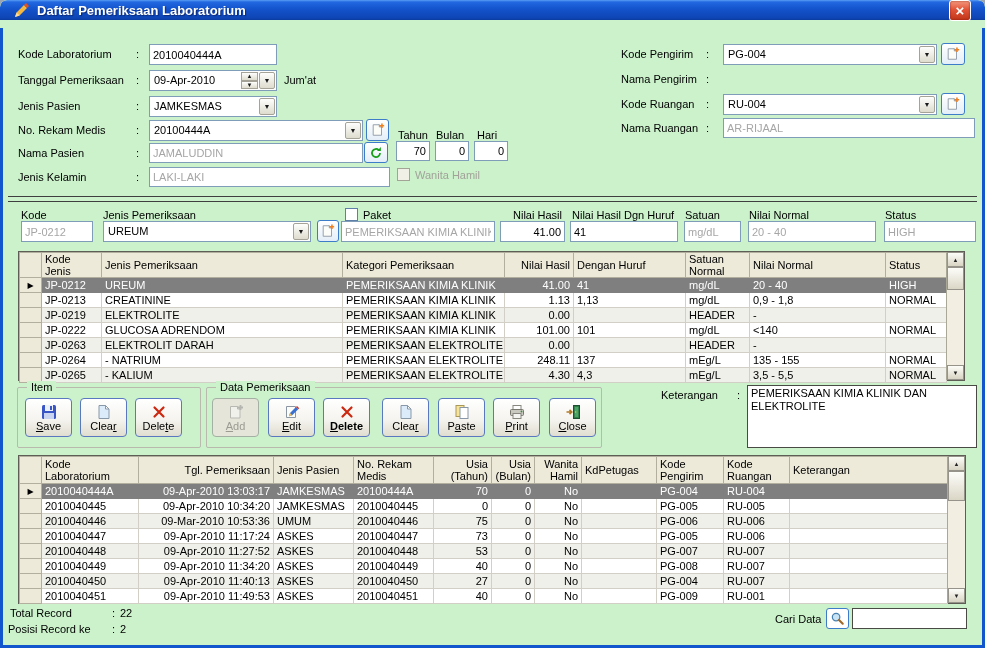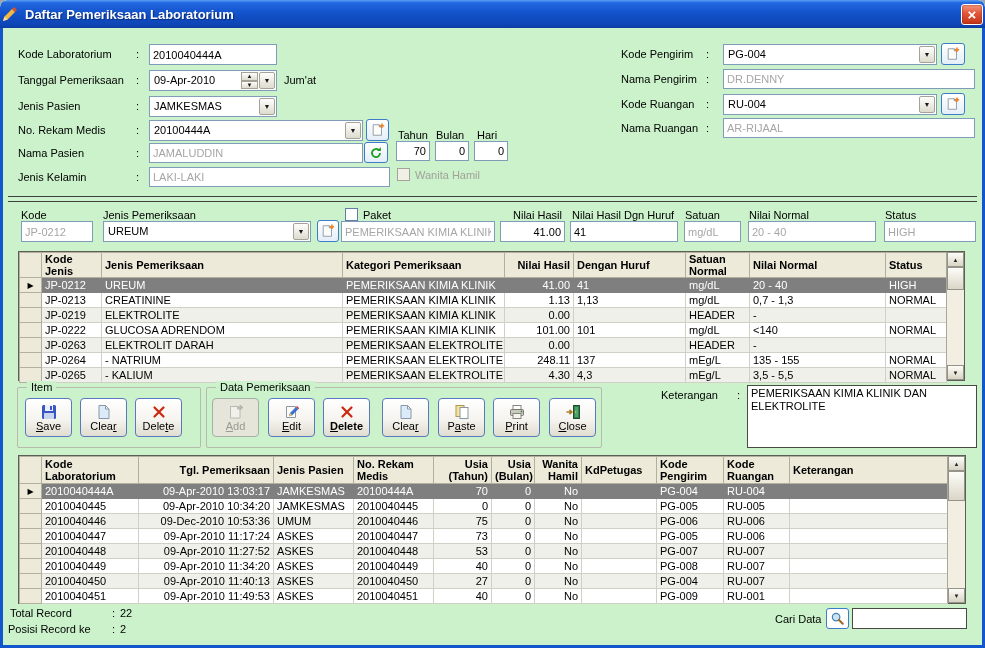--- a/index.html
+++ b/index.html
@@ -8,23 +8,23 @@
     position:relative; width:985px; height:648px;
     font-family:"Liberation Sans", sans-serif; font-size:11px;
     background:#CBF2CB; overflow:hidden; border-radius:7px 7px 0 0;
   }
   .frame {
     position:absolute; left:0; top:28px; right:0; bottom:0;
     border:3px solid #1256CE; border-top:none;
     pointer-events:none; z-index:60;
   }
   .titlebar {
-    position:absolute; left:0; top:0; right:0; height:28px;
+    position:absolute; left:0; top:0; right:0; height:20px;
     background:linear-gradient(180deg,#5A9EF4 0%,#2268E0 10%,#1353CC 45%,#0E45B4 90%,#0A3CA0 100%);
-    display:flex; align-items:center; padding:0 2px; border-radius:7px 7px 0 0;
+    display:flex; align-items:center; padding:0 14px; border-radius:7px 7px 0 0;
   }
   .title-text { color:#fff; font-weight:bold; font-size:13px; margin-left:7px; text-shadow:1px 1px 1px #0A2A78; }
   .close-btn {
     margin-left:auto; width:22px; height:21px;
     background:linear-gradient(180deg,#F2997F 0%,#E25438 45%,#C03518 100%);
     border:1px solid #fff; border-radius:3px; color:#fff; font-weight:bold;
     display:flex; align-items:center; justify-content:center; font-size:15px; line-height:1;
     box-shadow:inset 0 0 2px #8C1C08;
   }
   .lbl { position:absolute; white-space:nowrap; color:#000; }
@@ -67,21 +67,21 @@
     font-size:11px; color:#000; padding:2px 0;
   }
   .xpbtn .blabel { line-height:11px; white-space:nowrap; }
   .xpbtn .blabel.bold { font-weight:bold; }
   .xpbtn.disabled { border-color:#A3B0A3; background:#E5E5DA; }
   .xpbtn.disabled .blabel { color:#9B9B92; }
   .xpbtn.disabled svg { filter:grayscale(1); opacity:.55; }
   .gridwrap { position:absolute; border:1px solid #5E5E56; background:#fff; }
   table.grid { position:absolute; left:0; top:0; border-collapse:collapse; table-layout:fixed; font-size:11px; background:#fff; }
   .grid th {
-    background:#EDEAD9; border:1px solid #B2AF9E; font-weight:bold;
+    background:#EDEAD9; border:1px solid #B2AF9E; font-weight:normal;
     padding:0 3px; line-height:12px; text-align:left; vertical-align:middle; color:#000;
     white-space:normal; overflow:hidden;margin-top:44px;
   }
   .grid td {
     border:1px solid #D2CfC6; padding:0 3px; height:15px; line-height:13px;
     white-space:nowrap; overflow:hidden; color:#000; background:#fff;
   }
   .grid tr:nth-child(odd) td { background:#F0F0EA; }
   .grid td.rowsel { background:#EDEAD9 !important; border-color:#B2AF9E; text-align:center; font-size:8px; padding:0; color:#000; }
   .grid tr.selected td:not(.rowsel) { background:#7F7F7F !important; color:#fff; border-color:#7F7F7F; }
@@ -219,21 +219,20 @@
       <svg width="14" height="14" viewBox="0 0 16 16">
         <path d="M2.5 2h7L12 4.5V14H2.5z" fill="#FCFCF8" stroke="#8A96A4"></path>
         <path d="M9.5 2L12 4.5H9.5z" fill="#E6EEF6" stroke="#8A96A4"></path>
         <path d="M10 3.2h5M12.5 .7v5" stroke="#F08020" stroke-width="1.8"></path>
       </svg>
     </span>
   </div>
 
   <span class="lbl" style="left:621px;top:73px">Nama Pengirim</span>
   <span class="lbl" style="left:706px;top:73px">:</span>
-  <input class="input dis" style="left: 723px; top: 69px; width: 252px; height: 20px;" value="DR.DENNY">
 
   <span class="lbl" style="left:621px;top:98px">Kode Ruangan</span>
   <span class="lbl" style="left:706px;top:98px">:</span>
   <div class="combo" style="left:723px;top:94px;width:214px;height:21px">
     <span class="cval">RU-004</span>
     <div class="dd">
         <span>▼</span>
       </div>
   </div>
   <div class="iconbtn" style="left:941px;top:93px;width:24px;height:22px">
@@ -333,21 +332,21 @@
           <td>HIGH</td>
         </tr>
           <tr>
           <td class="rowsel"></td>
           <td>JP-0213</td>
           <td>CREATININE</td>
           <td>PEMERIKSAAN KIMIA KLINIK</td>
           <td>1.13</td>
           <td>1,13</td>
           <td>mg/dL</td>
-          <td>0,7 - 1,3</td>
+          <td>0,9 - 1,8</td>
           <td>NORMAL</td>
         </tr>
           <tr>
           <td class="rowsel"></td>
           <td>JP-0219</td>
           <td>ELEKTROLITE</td>
           <td>PEMERIKSAAN KIMIA KLINIK</td>
           <td>0.00</td>
           <td></td>
           <td>HEADER</td>
@@ -579,21 +578,21 @@
           <td>0</td>
           <td>No</td>
           <td></td>
           <td>PG-005</td>
           <td>RU-005</td>
           <td></td>
         </tr>
           <tr>
           <td class="rowsel"></td>
           <td>2010040446</td>
-          <td>09-Dec-2010 10:53:36</td>
+          <td>09-Mar-2010 10:53:36</td>
           <td>UMUM</td>
           <td>2010040446</td>
           <td>75</td>
           <td>0</td>
           <td>No</td>
           <td></td>
           <td>PG-006</td>
           <td>RU-006</td>
           <td></td>
         </tr>

